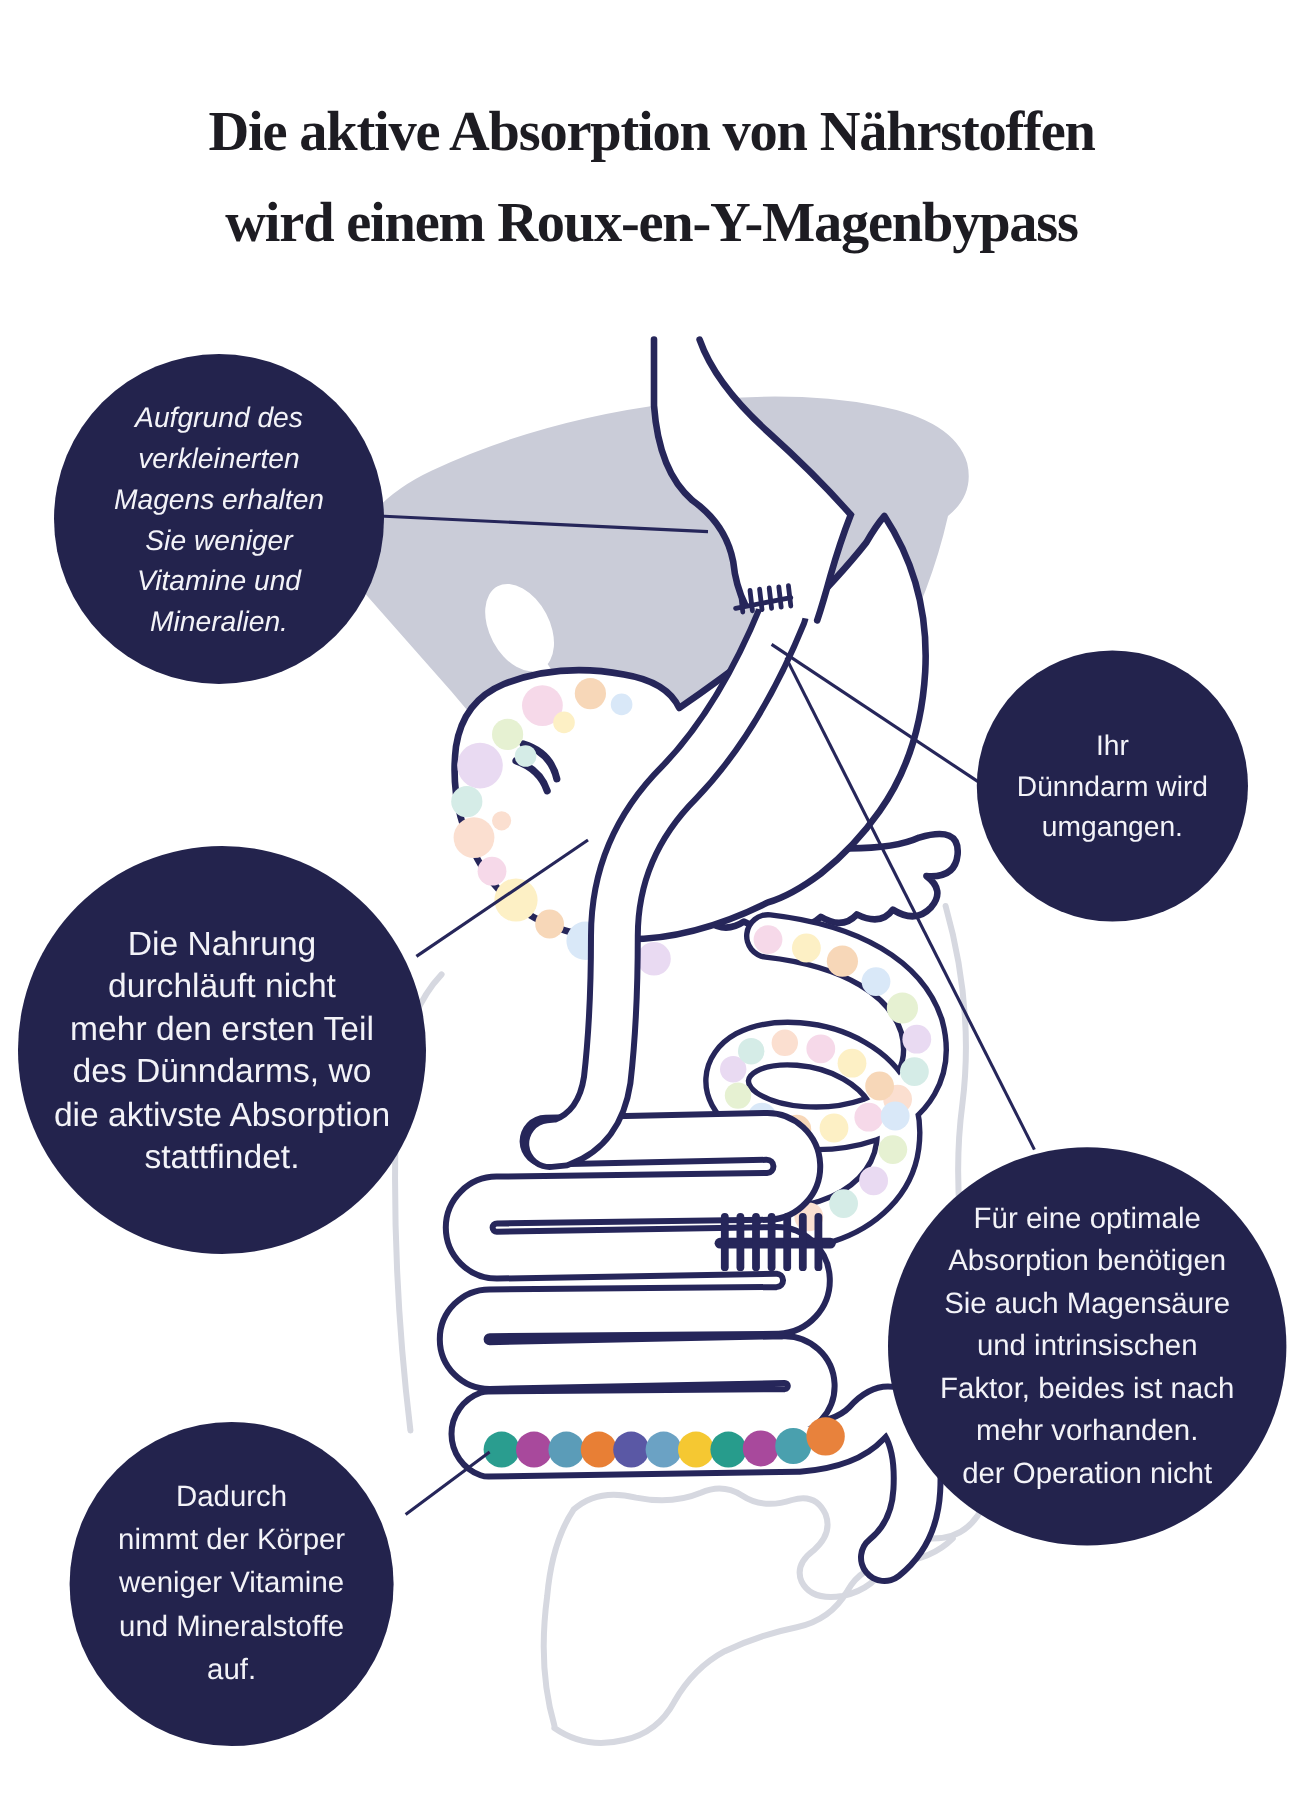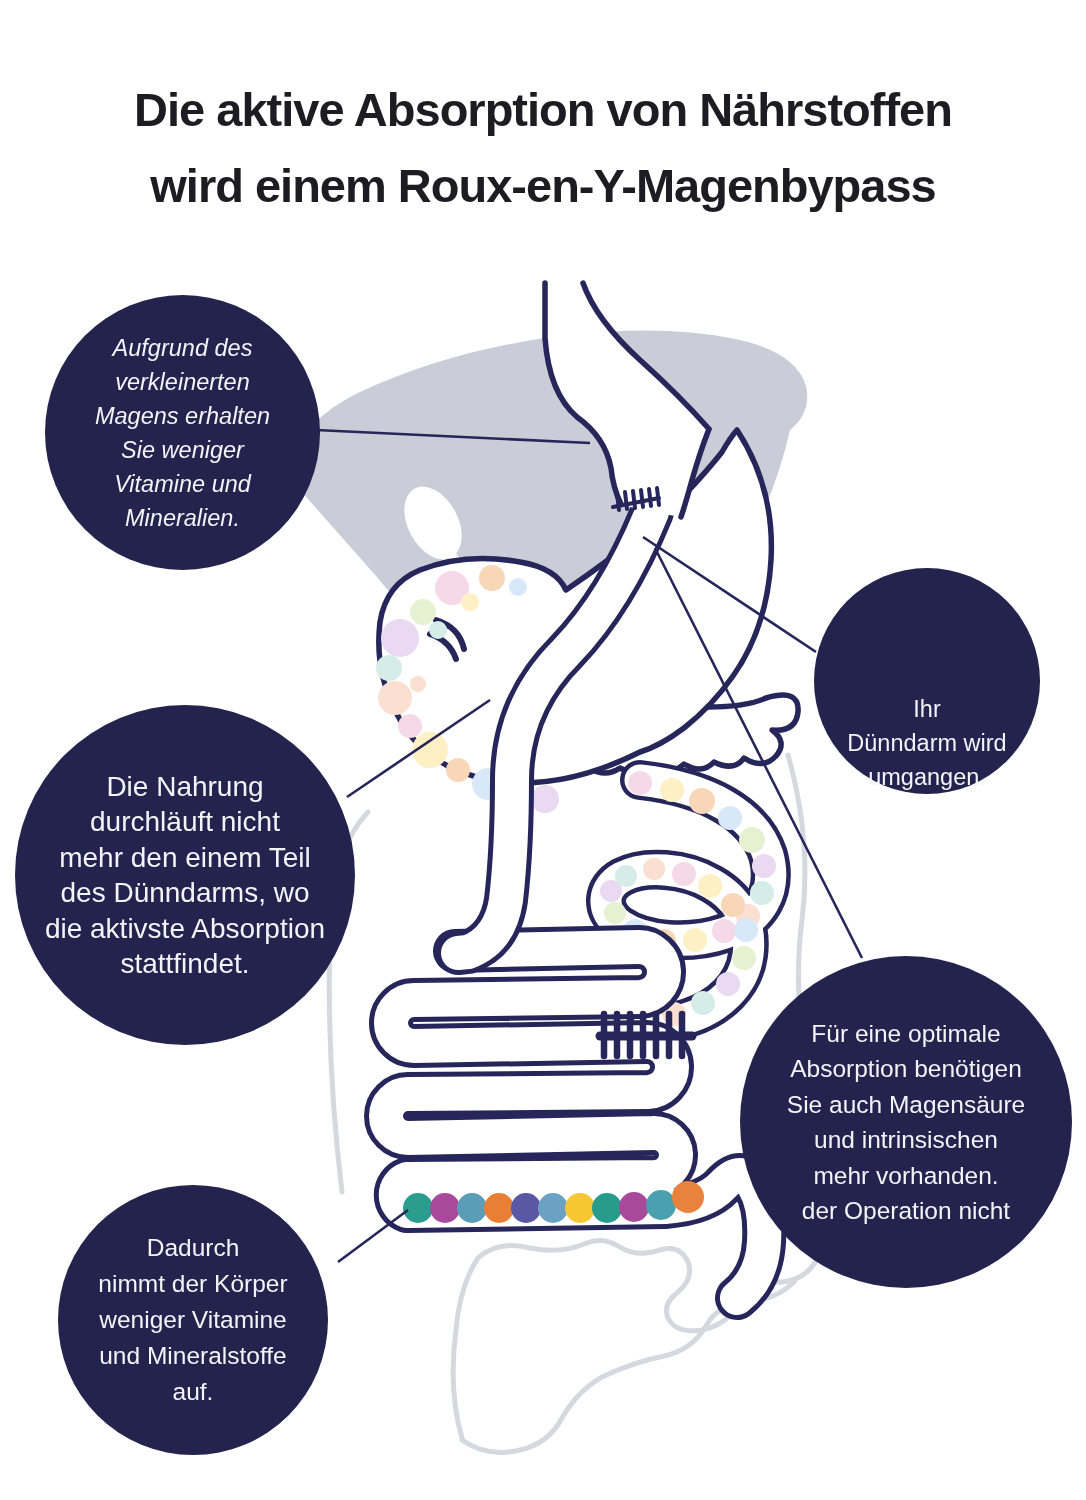--- a/index.html
+++ b/index.html
@@ -13,21 +13,21 @@
   }
   html,body{margin:0;padding:0;background:#e8e8e8;}
   .stage{
     position:relative;width:1086px;height:1500px;background:var(--bg);
     font-family:"Liberation Sans",sans-serif;overflow:hidden;margin:0 auto;
   }
   .title{
     position:absolute;left:0;right:0;top:72px;text-align:center;
     color:var(--title);font-weight:bold;font-size:47px;line-height:76px;letter-spacing:-1px;
   }
-  .title span{display:block;}
+  .title span{display:block;font-family:Liberation Serif, serif;}
   .illustration-svg{position:absolute;left:0;top:0;width:1086px;height:1500px;}
   .bubble{
     position:absolute;border-radius:50%;background:var(--navy);
     display:flex;align-items:center;justify-content:center;text-align:center;
     color:var(--bubble-text);
   }
   .bubble span{display:block;}
   .liver-fill{fill:var(--liver);}
   .white-fill{fill:#ffffff;}
   .navy-stroke{stroke:var(--navy-outline);fill:none;}
@@ -191,45 +191,46 @@
     <div>
       <span>Aufgrund des</span>
       <span>verkleinerten</span>
       <span>Magens erhalten</span>
       <span>Sie weniger</span>
       <span>Vitamine und</span>
       <span>Mineralien.</span>
     </div>
   </div>
 
-  <div class="bubble" style="left:814px;top:568px;width:226px;height:226px;font-size:23.5px;line-height:34px;align-items:flex-end;">
+  <div class="bubble" style="left:814px;top:542px;width:226px;height:226px;font-size:23.5px;line-height:34px;">
     <div>
       <span>Ihr</span>
       <span>Dünndarm wird</span>
       <span>umgangen.</span>
     </div>
   </div>
 
   <div class="bubble" style="left:15px;top:705px;width:340px;height:340px;font-size:28px;line-height:35.5px;">
     <div>
       <span>Die Nahrung</span>
       <span>durchläuft nicht</span>
-      <span>mehr den einem Teil</span>
+      <span>mehr den ersten Teil</span>
       <span>des Dünndarms, wo</span>
       <span>die aktivste Absorption</span>
       <span>stattfindet.</span>
     </div>
   </div>
 
   <div class="bubble" style="left:740px;top:956px;width:332px;height:332px;font-size:24.5px;line-height:35.5px;">
     <div>
       <span>Für eine optimale</span>
       <span>Absorption benötigen</span>
       <span>Sie auch Magensäure</span>
       <span>und intrinsischen</span>
+      <span>Faktor, beides ist nach</span>
       <span>mehr vorhanden.</span>
       <span>der Operation nicht</span>
     </div>
   </div>
 
   <div class="bubble" style="left:58px;top:1185px;width:270px;height:270px;font-size:24.5px;line-height:36px;">
     <div>
       <span>Dadurch</span>
       <span>nimmt der Körper</span>
       <span>weniger Vitamine</span>

